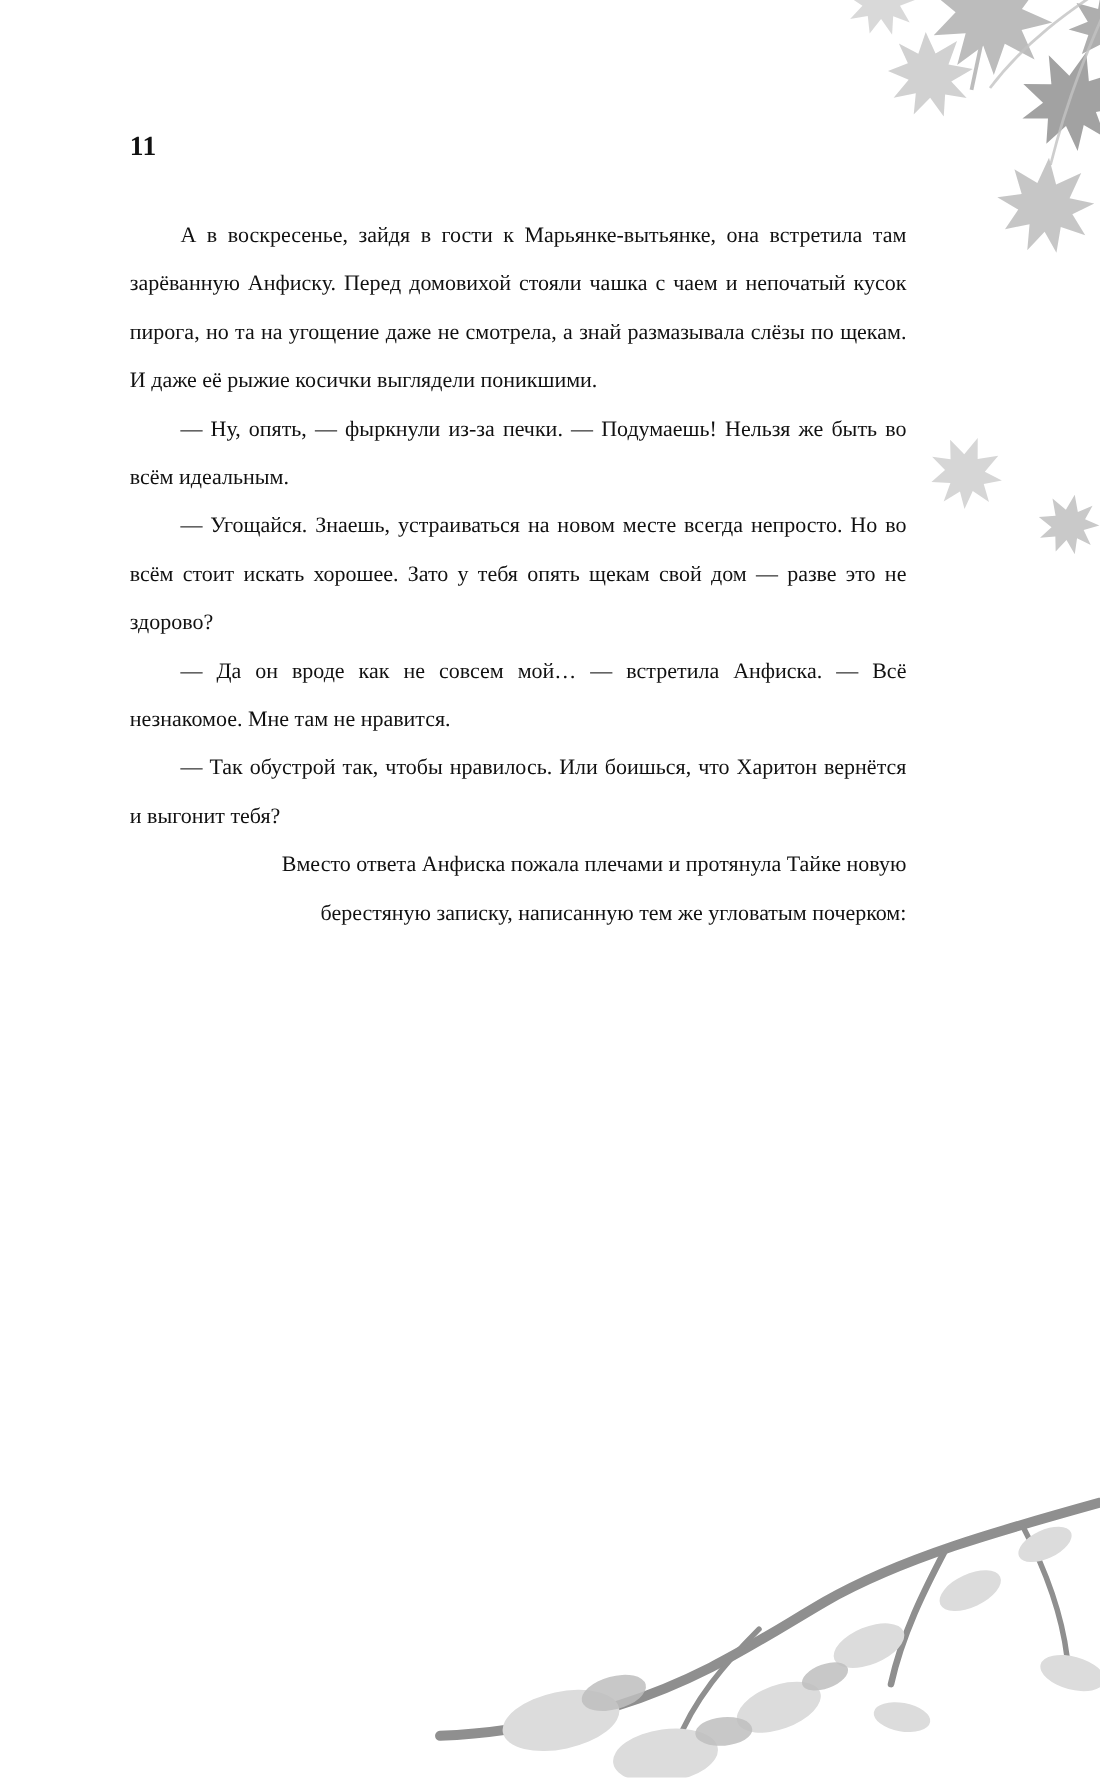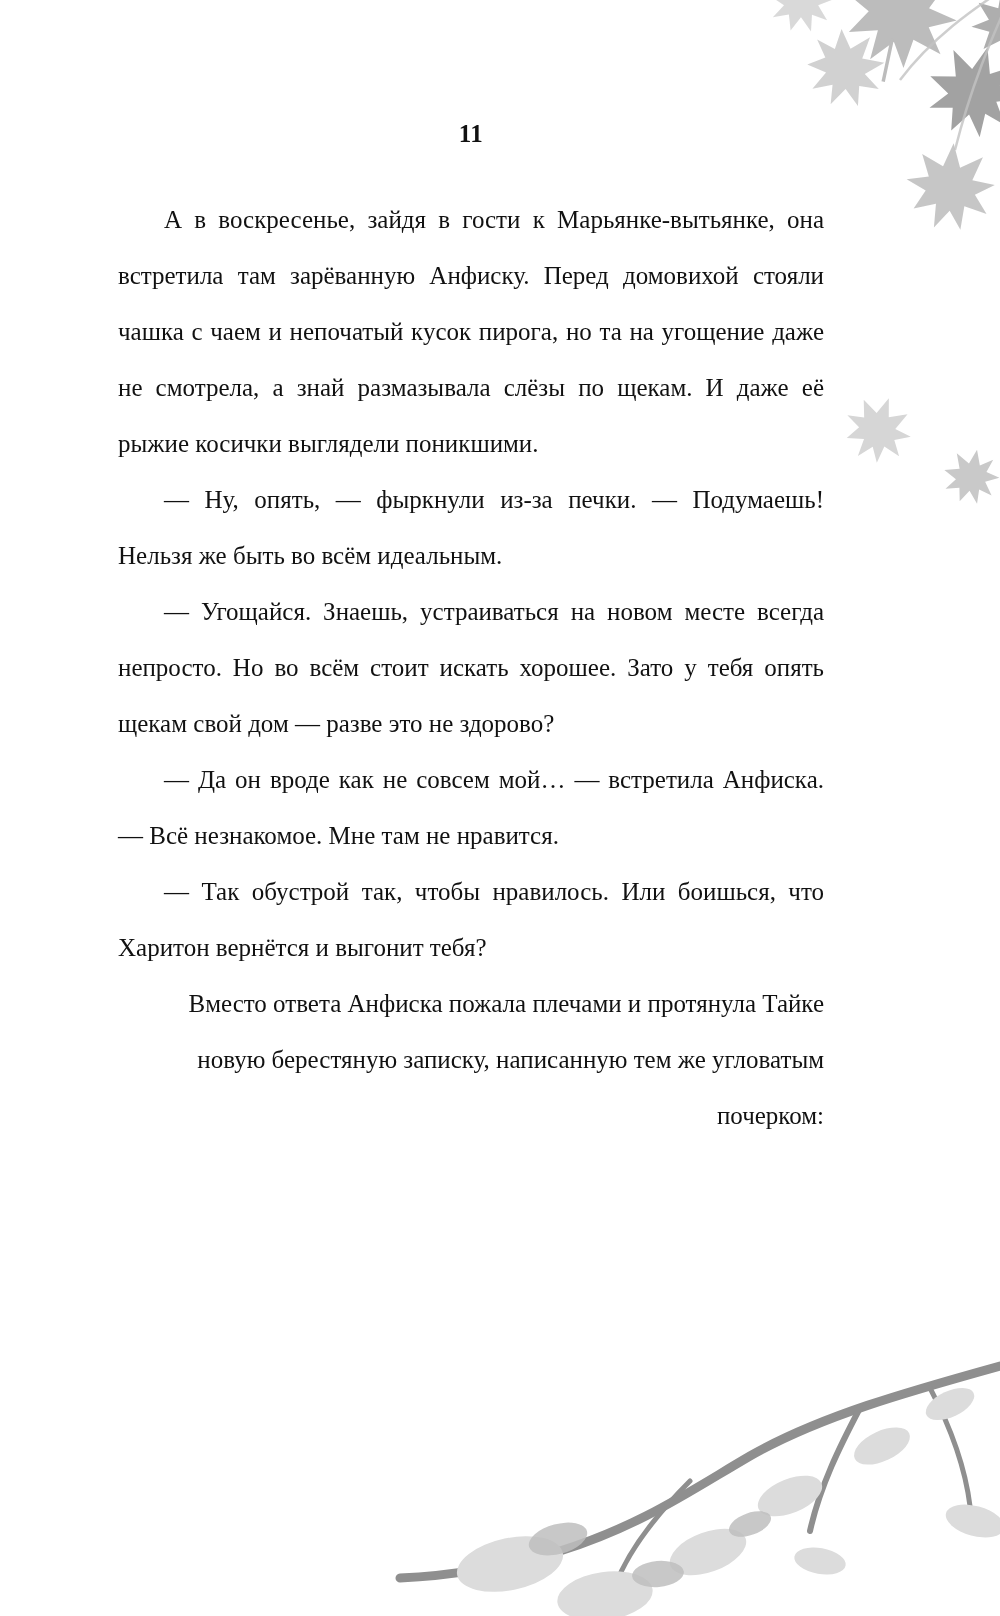--- a/index.html
+++ b/index.html
@@ -48,32 +48,31 @@
   }
 
   .content {
     position: absolute;
     left: 118px;
     top: 120px;
     width: 706px;
   }
 
   .page-number {
-    text-align: center;
     font-size: 25px;
     font-weight: bold;
     letter-spacing: 0.5px;
     margin: 0 0 44px 0;
     font-family: "Liberation Serif", "DejaVu Serif", serif;
   }
 
   p.para {
     margin: 0;
-    font-size: 25px;
-    line-height: 56px;
+    font-size: 20px;
+    line-height: 44px;
     text-align: justify;
     text-justify: inter-word;
     text-indent: 46px;
     hyphens: manual;
     -webkit-hyphens: manual;
     font-family: "Liberation Serif", "DejaVu Serif", serif;
   }
   p.para:last-child {
     text-align: right;
   }

